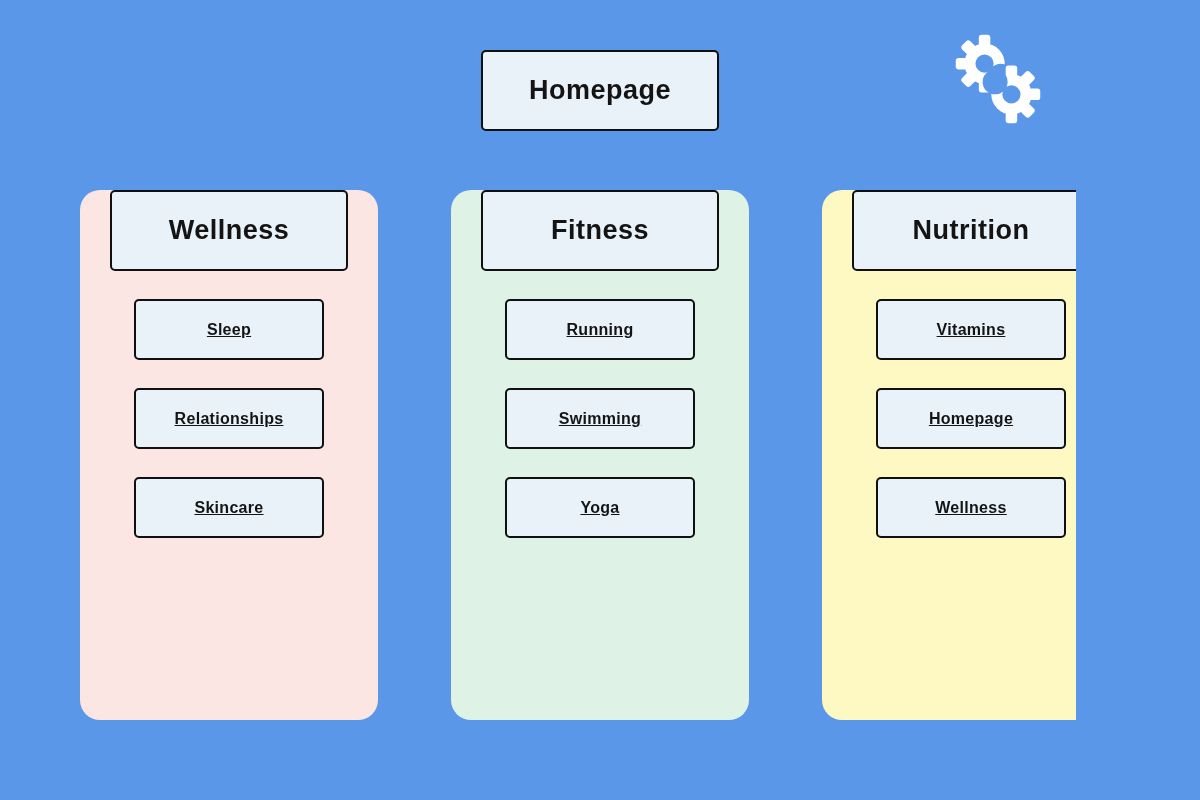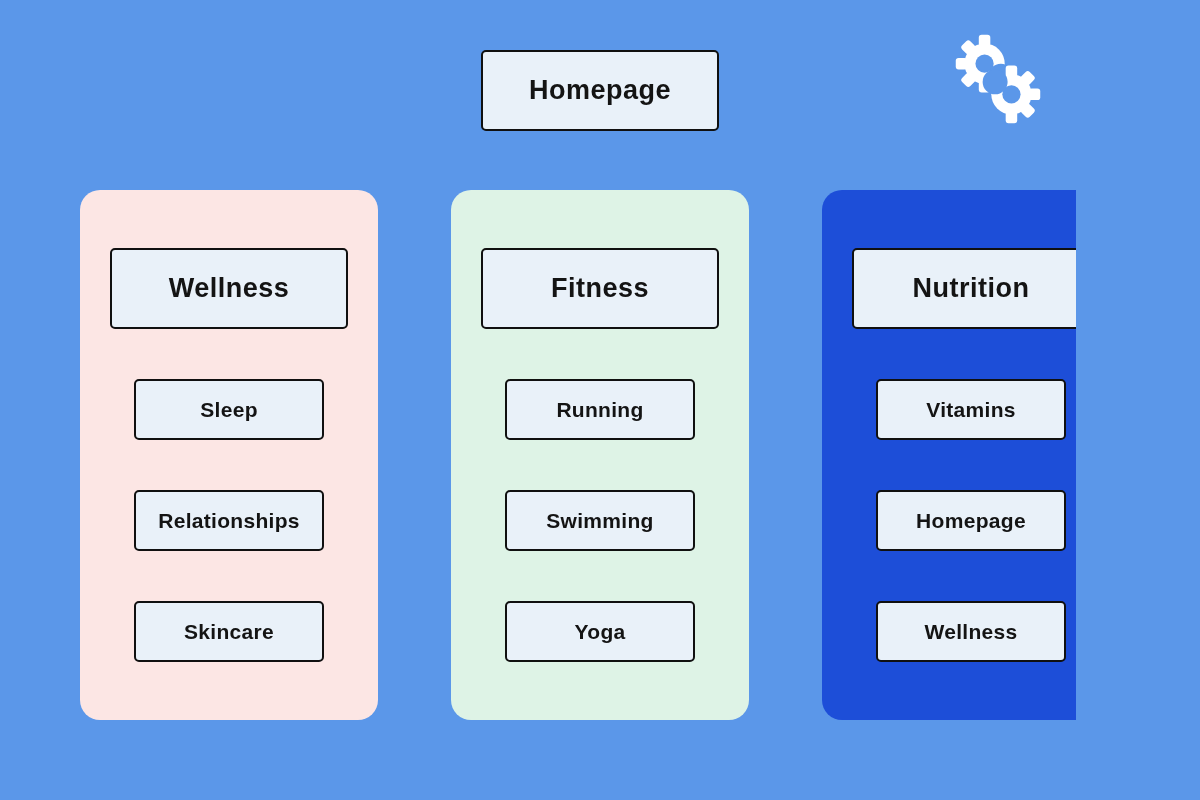--- a/index.html
+++ b/index.html
@@ -25,36 +25,37 @@
     width:238px;height:81px;
     font-size:27px;letter-spacing:.5px;
   }
   .header-node{
     width:238px;height:81px;
     font-size:27px;letter-spacing:.5px;
     flex:0 0 auto;
   }
   .subnode{
     width:190px;height:61px;
-    font-size:21px;letter-spacing:.3px;
-    margin-top:50px;
+    font-size:16px;letter-spacing:.3px;
+    margin-top:28px;
     flex:0 0 auto;
+    text-decoration:underline;
   }
 
   
   .card{
     position:absolute;top:190px;
     width:298px;height:530px;
     border-radius:20px;
     display:flex;flex-direction:column;align-items:center;
-    padding-top:58px;box-sizing:border-box;
+    box-sizing:border-box;
   }
   .card.wellness{left:80px;background:#fce6e4;}
   .card.fitness{left:451px;background:#def3e6;align-items:center;}
-  .card.nutrition{left:822px;background:#1d4ed8;}
+  .card.nutrition{left:822px;background:#fef9c3;}
 
   
   .logo{
     position:absolute;top:31px;right:30px;
     width:96px;height:96px;
   }
   .logo .gear-white{fill:#ffffff;}
   .logo .cut{fill:#5b97e9;}
 </style>
 </head>

